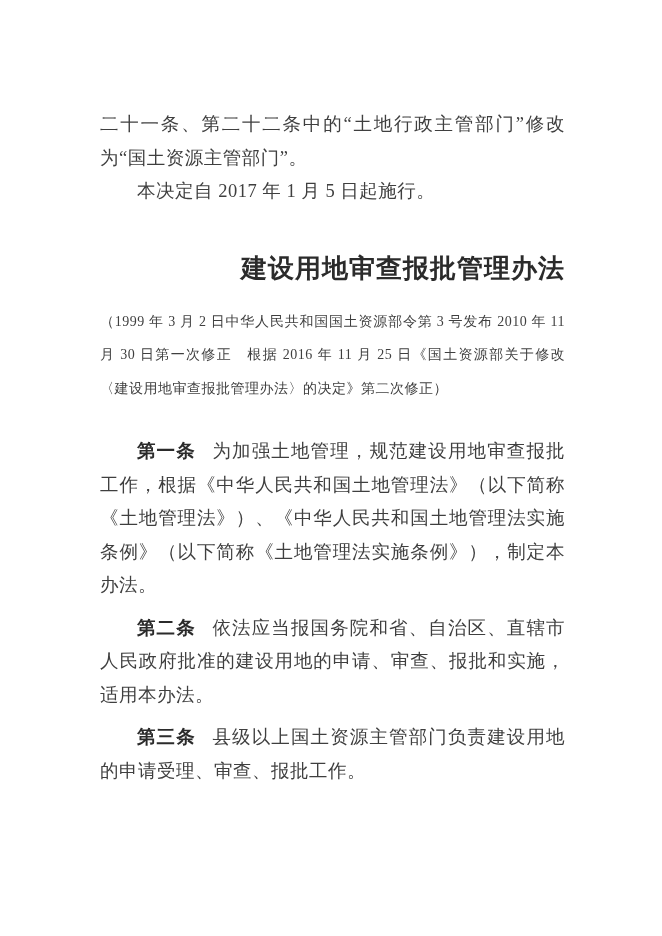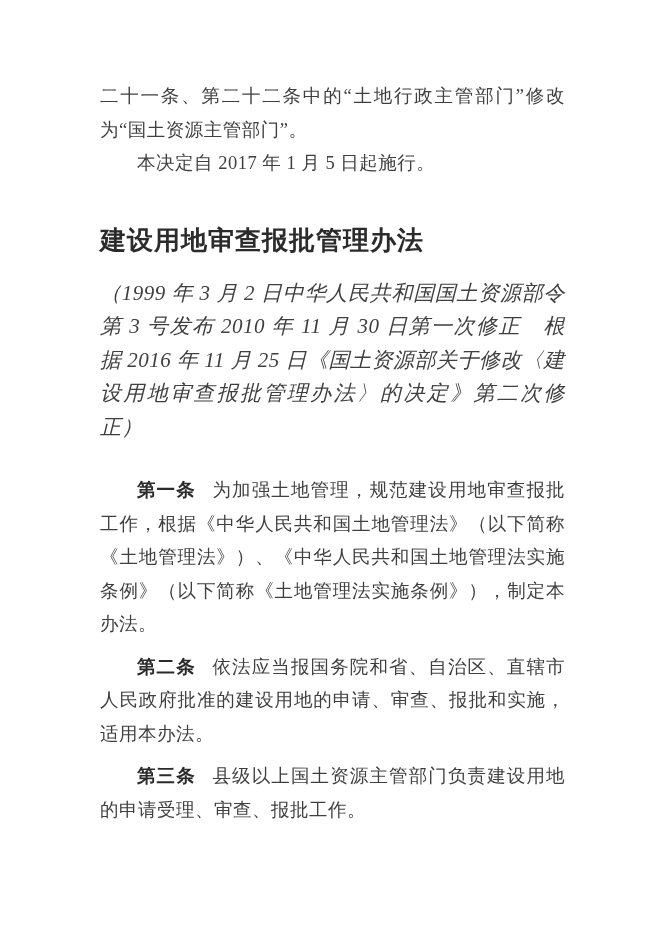--- a/index.html
+++ b/index.html
@@ -12,47 +12,46 @@
     width:662px;height:936px;
     background:var(--page-bg);
     font-family:"Liberation Serif", serif;
     color:var(--text-color);
     overflow:hidden;
   }
   .page{
     position:relative;
     width:662px;height:672px;
     box-sizing:border-box;
-    padding:80px 97px 0 100px;
+    padding:108px 97px 0 100px;
     background:var(--page-bg);
   }
   .para{
     margin:0;
     font-size:18.5px;
     line-height:33.5px;
     text-align:justify;
     text-justify:inter-ideograph;
     letter-spacing:0.5px;
   }
   .indent{text-indent:2em;}
   .doc-title{
     margin:37px 0 15px 0;
     font-family:"Liberation Sans", sans-serif;
     font-weight:bold;
     font-size:26px;
     line-height:44px;
-    text-align:left;
+    text-align:right;
     color:var(--title-color);
     letter-spacing:1px;
   }
   .preamble{
     margin:0;
-    font-size:21px;
+    font-size:14px;
     line-height:33.5px;
-    font-style:italic;
     text-align:justify;
     text-justify:inter-ideograph;
     letter-spacing:0.5px;
   }
   .articles{margin-top:29px;}
   .article + .article{margin-top:8px;}
   .article-label{
     font-family:"Liberation Sans", sans-serif;
     font-weight:bold;
     color:var(--title-color);

